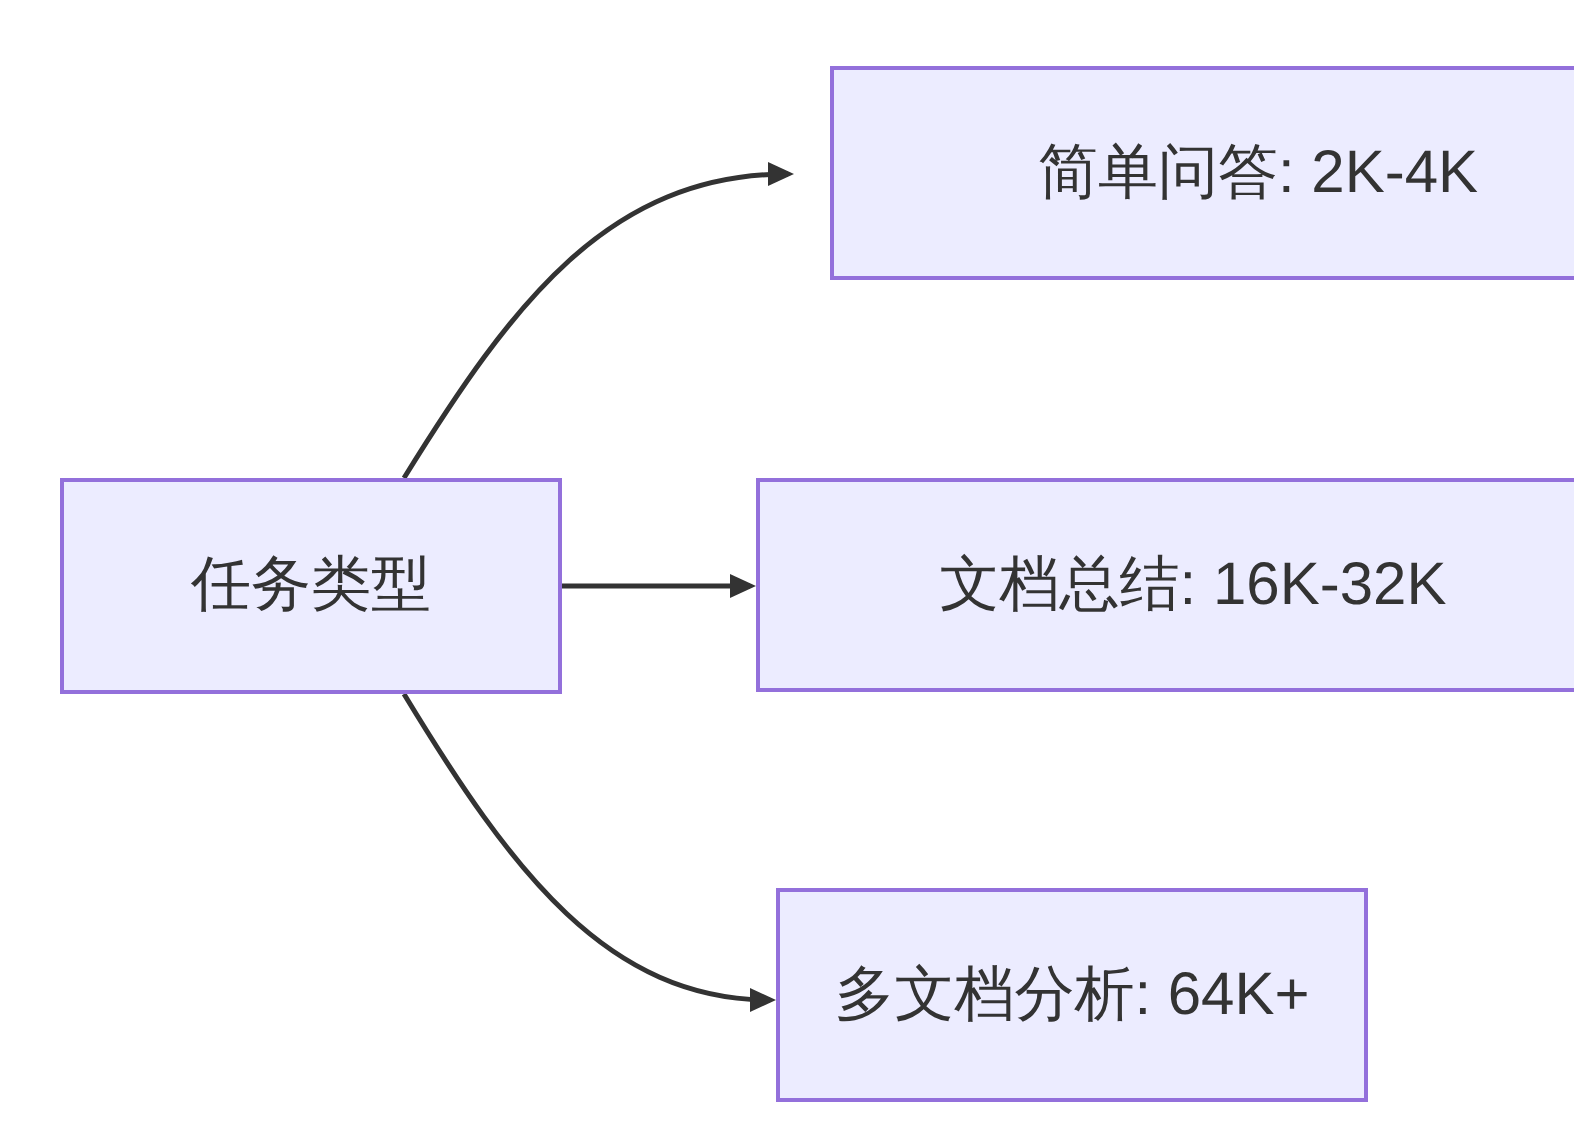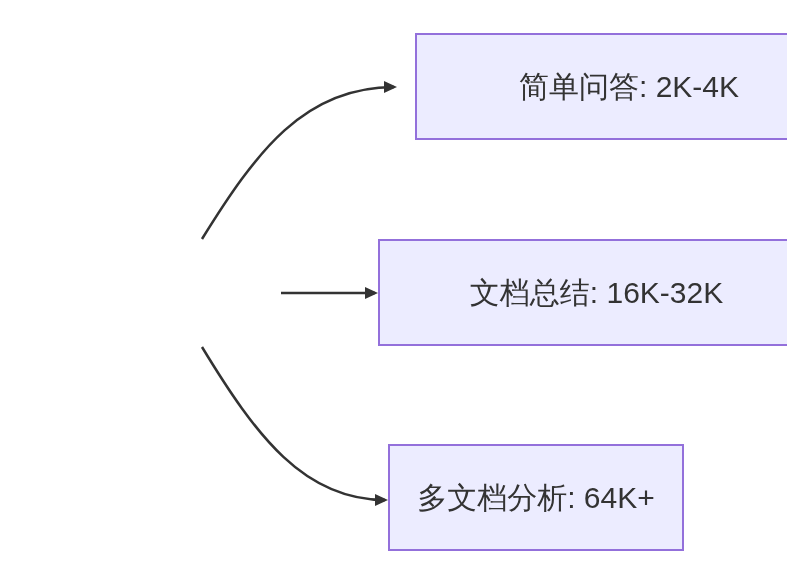--- a/index.html
+++ b/index.html
@@ -59,20 +59,23 @@
     <defs>
       <marker id="arrowhead" markerUnits="userSpaceOnUse" markerWidth="13" markerHeight="12" refX="10" refY="6" orient="auto">
         <path class="arrowhead-shape" d="M0,0 L13,6 L0,12 Z"></path>
       </marker>
     </defs>
     <path class="edge-path" marker-end="url(#arrowhead)" d="M202,239 C256,152 304,87 394,87"></path>
     <path class="edge-path" marker-end="url(#arrowhead)" d="M281,293 L375,293"></path>
     <path class="edge-path" marker-end="url(#arrowhead)" d="M202,347 C256,436 304,500 385,500"></path>
   </svg>
 
+  <div class="node node-root">
+    <span>任务类型</span>
+  </div>
 
   <div class="node node-child-0">
     <span>简单问答: 2K-4K</span>
   </div>
 
   <div class="node node-child-1">
     <span>文档总结: 16K-32K</span>
   </div>
 
   <div class="node node-child-2">

